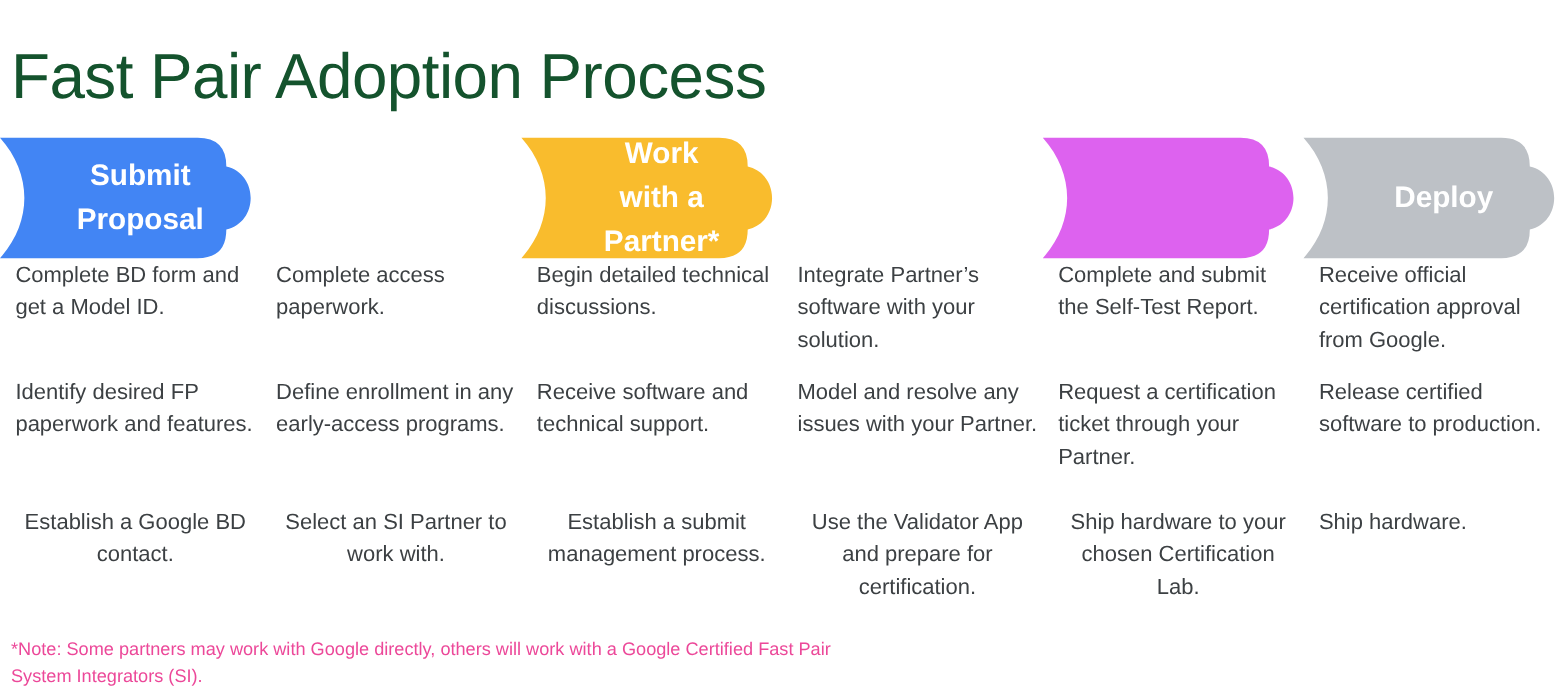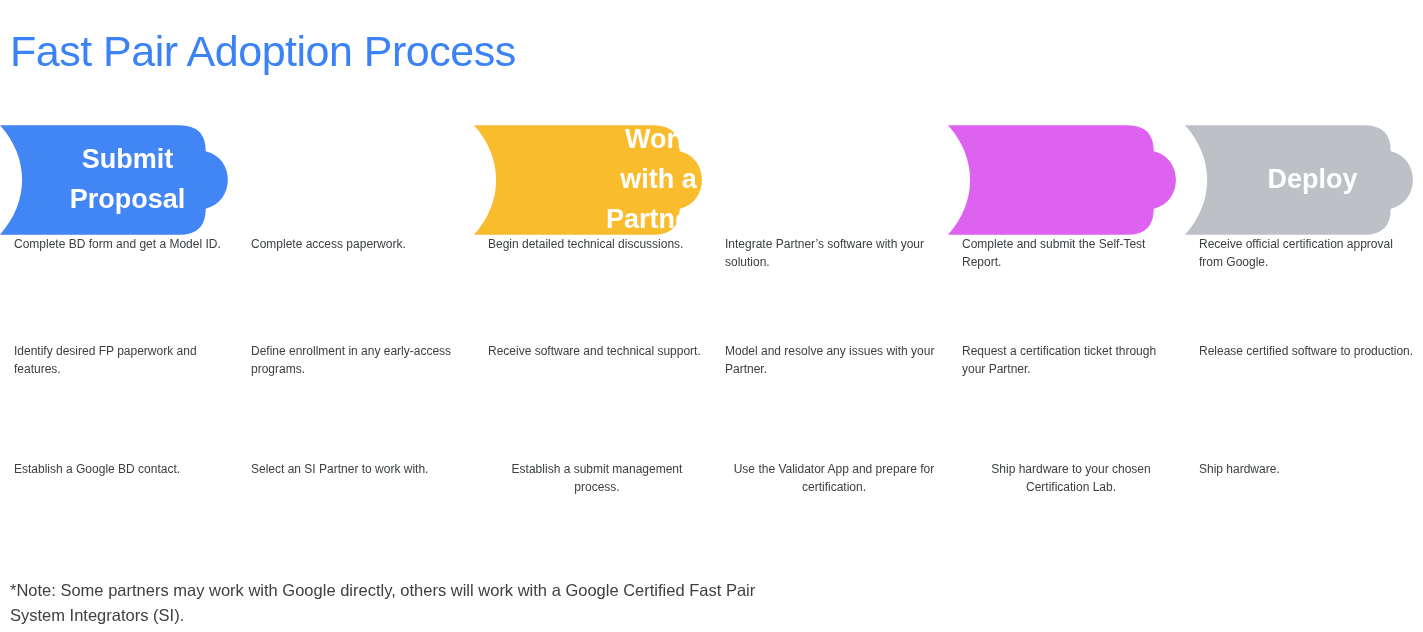--- a/index.html
+++ b/index.html
@@ -13,24 +13,24 @@
     font-family: "Liberation Sans", sans-serif;
     color: #3c4043;
     overflow: hidden;
     position: relative;
   }
 
   #page-title {
     position: absolute;
     left: 10px;
     top: -4px;
-    font-size: 43px;
+    font-size: 58px;
     font-weight: 400;
     letter-spacing: -0.5px;
-    color: #3b82f6;
+    color: #14532d;
     line-height: 1.22;
     white-space: nowrap;
   }
 
   
   #banner-strip {
     position: absolute;
     left: 0;
     top: 88px;
     width: 1310px;
@@ -75,53 +75,53 @@
     top: 236px;
     width: 1423px;
   }
   .column {
     position: absolute;
     top: 0;
     width: 218px;
   }
   .cell {
     position: absolute;
-    font-size: 12px;
+    font-size: 20px;
     line-height: 1.47;
     color: #3c4043;
     font-weight: 400;
   }
   .cell.r0 { top: 0px; }
   .cell.r1 { top: 107px; }
   .cell.r2 { top: 225px; text-align: center; }
 
   #footnote {
     position: absolute;
     left: 10px;
     top: 578px;
     width: 760px;
     font-size: 16.5px;
     line-height: 1.5;
-    color: #404040;
+    color: #ec4899;
   }
 </style>
 </head>
 <body>
 
 <h1 id="page-title">Fast Pair Adoption Process</h1>
 
 <div id="banner-strip">
     <div class="banner" style="left: 0px;">
       <svg class="banner-shape" viewBox="0 0 273 126" width="273" height="126">
         <path d="M 0,0 L 207,0 Q 237,0 237,30 C 271,37.8 271,88.19999999999999 237,96 Q 237,126 207,126 L 0,126 C 34,88.19999999999999 34,37.8 0,0 Z" fill="#4285F4"></path>
       </svg>
       <div class="banner-label">Submit
 Proposal</div>
     </div>
-    <div class="banner" style="left: 474px; justify-content: flex-end;">
+    <div class="banner" style="left: 474px;">
       <svg class="banner-shape" viewBox="0 0 273 126" width="273" height="126">
         <path d="M 0,0 L 207,0 Q 237,0 237,30 C 271,37.8 271,88.19999999999999 237,96 Q 237,126 207,126 L 0,126 C 34,88.19999999999999 34,37.8 0,0 Z" fill="#F9BC2D"></path>
       </svg>
       <div class="banner-label">Work
 with a
 Partner*</div>
     </div>
     <div class="banner" style="left: 948px;">
       <svg class="banner-shape" viewBox="0 0 273 126" width="273" height="126">
         <path d="M 0,0 L 207,0 Q 237,0 237,30 C 271,37.8 271,88.19999999999999 237,96 Q 237,126 207,126 L 0,126 C 34,88.19999999999999 34,37.8 0,0 Z" fill="#DD62EF"></path>

